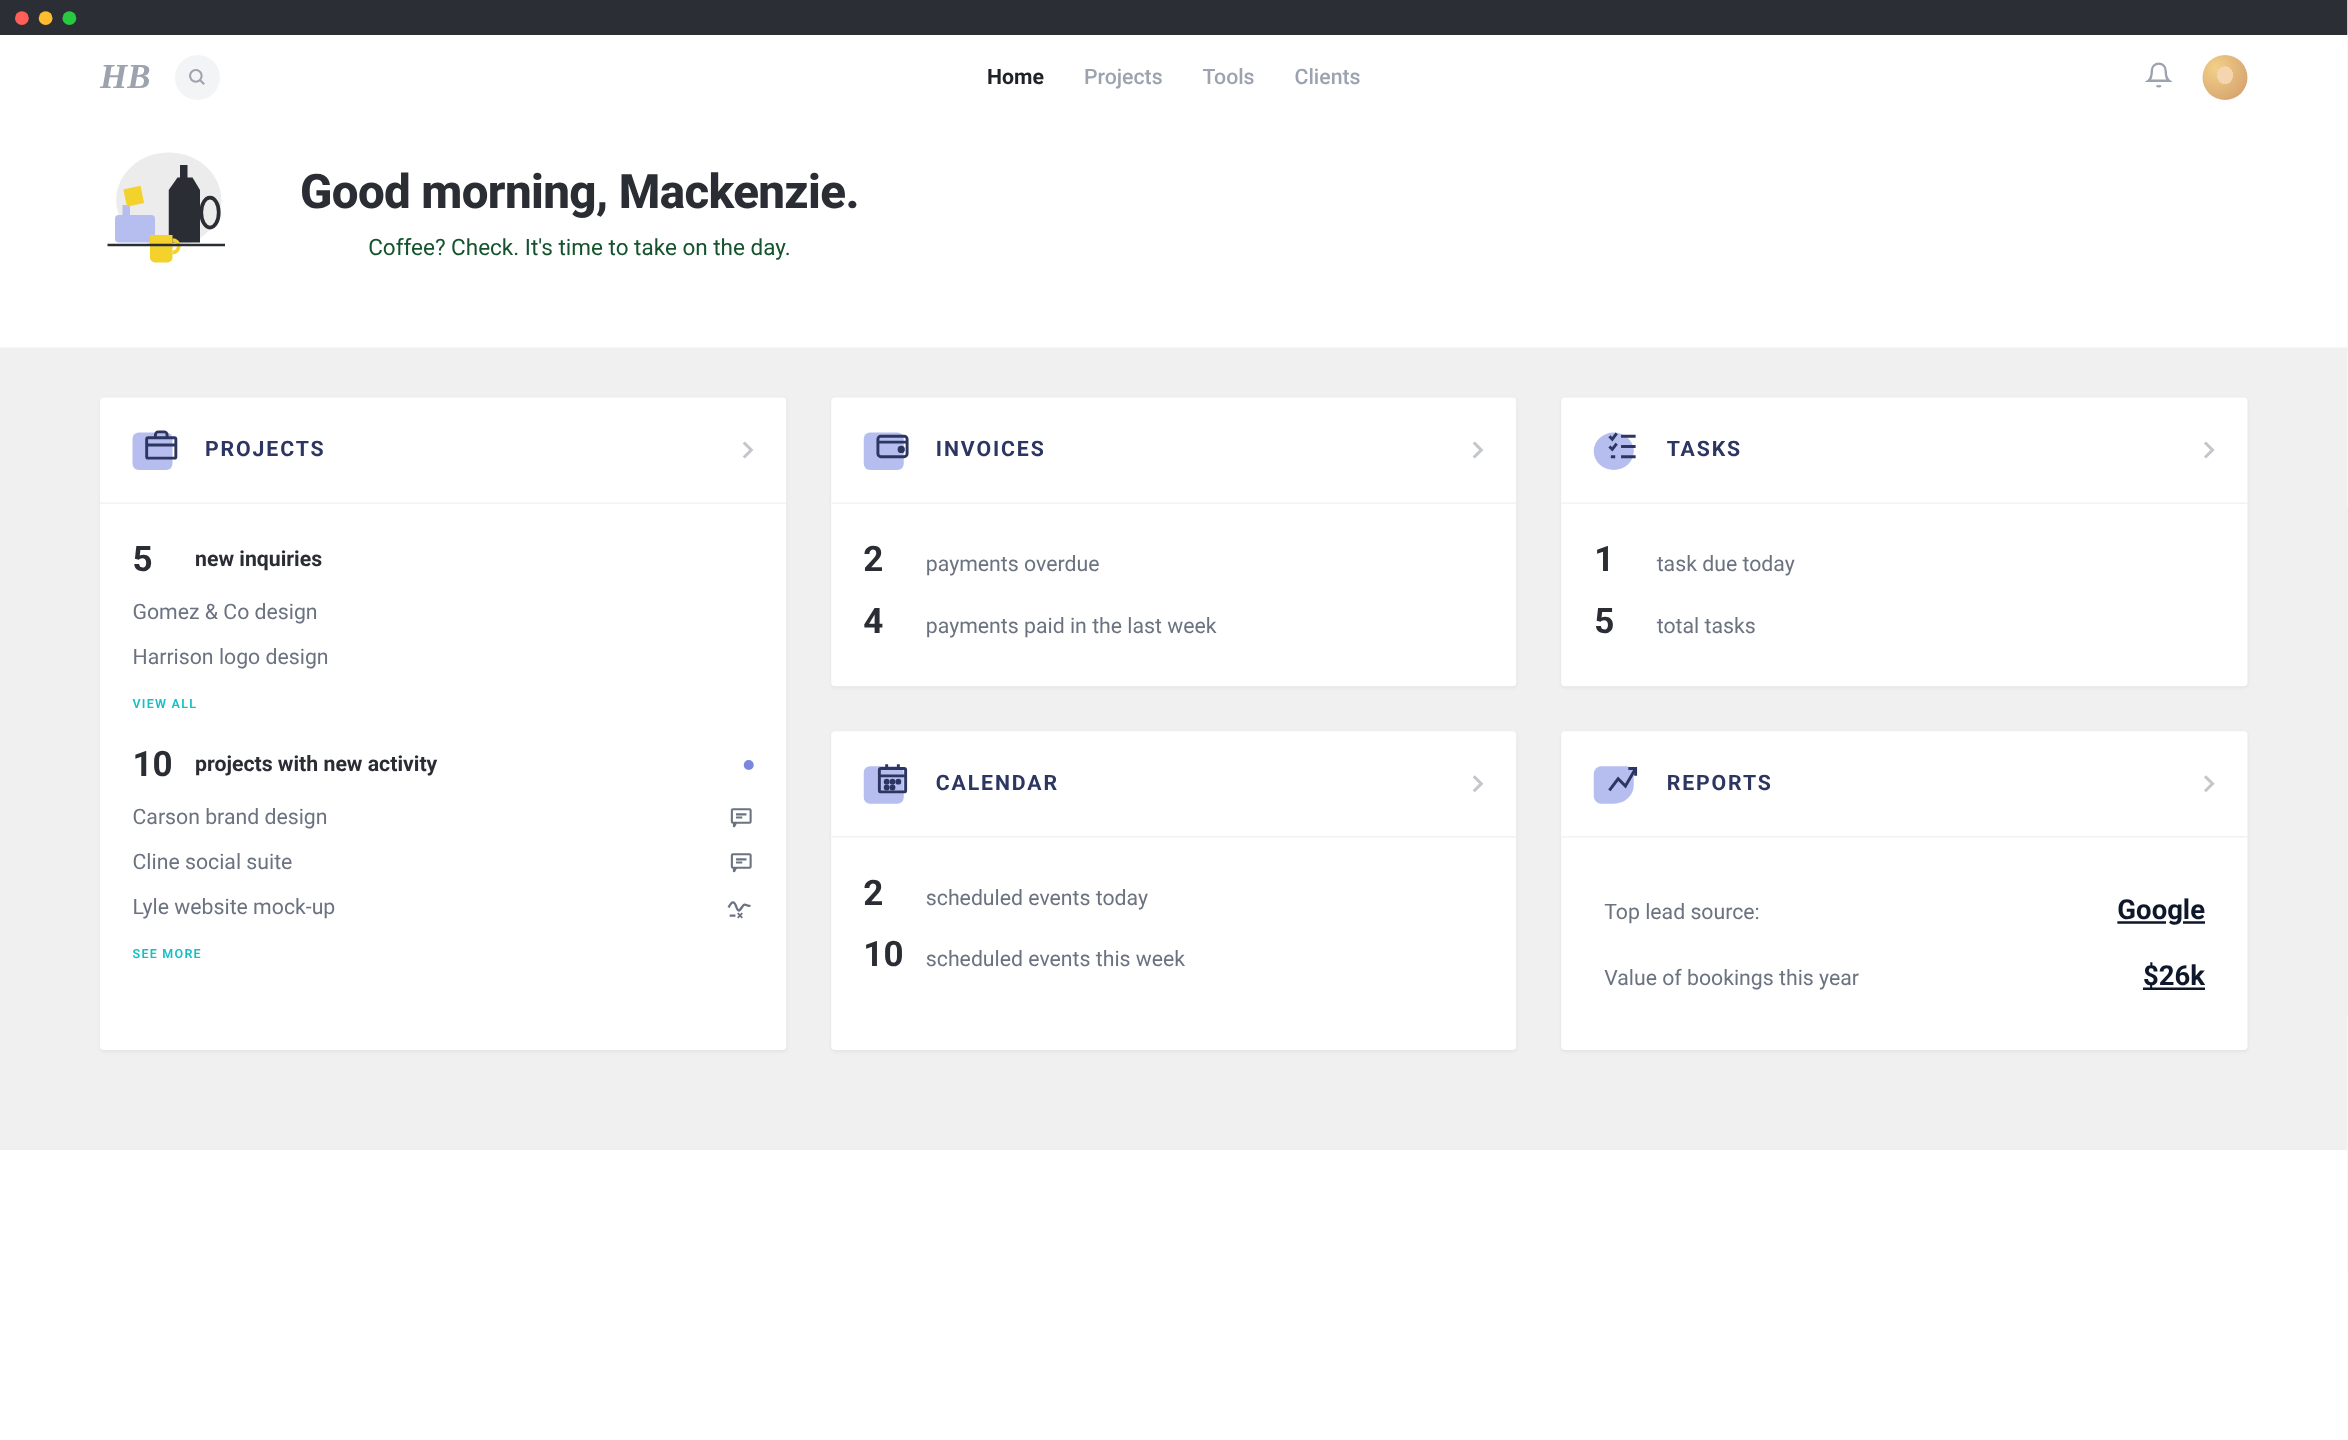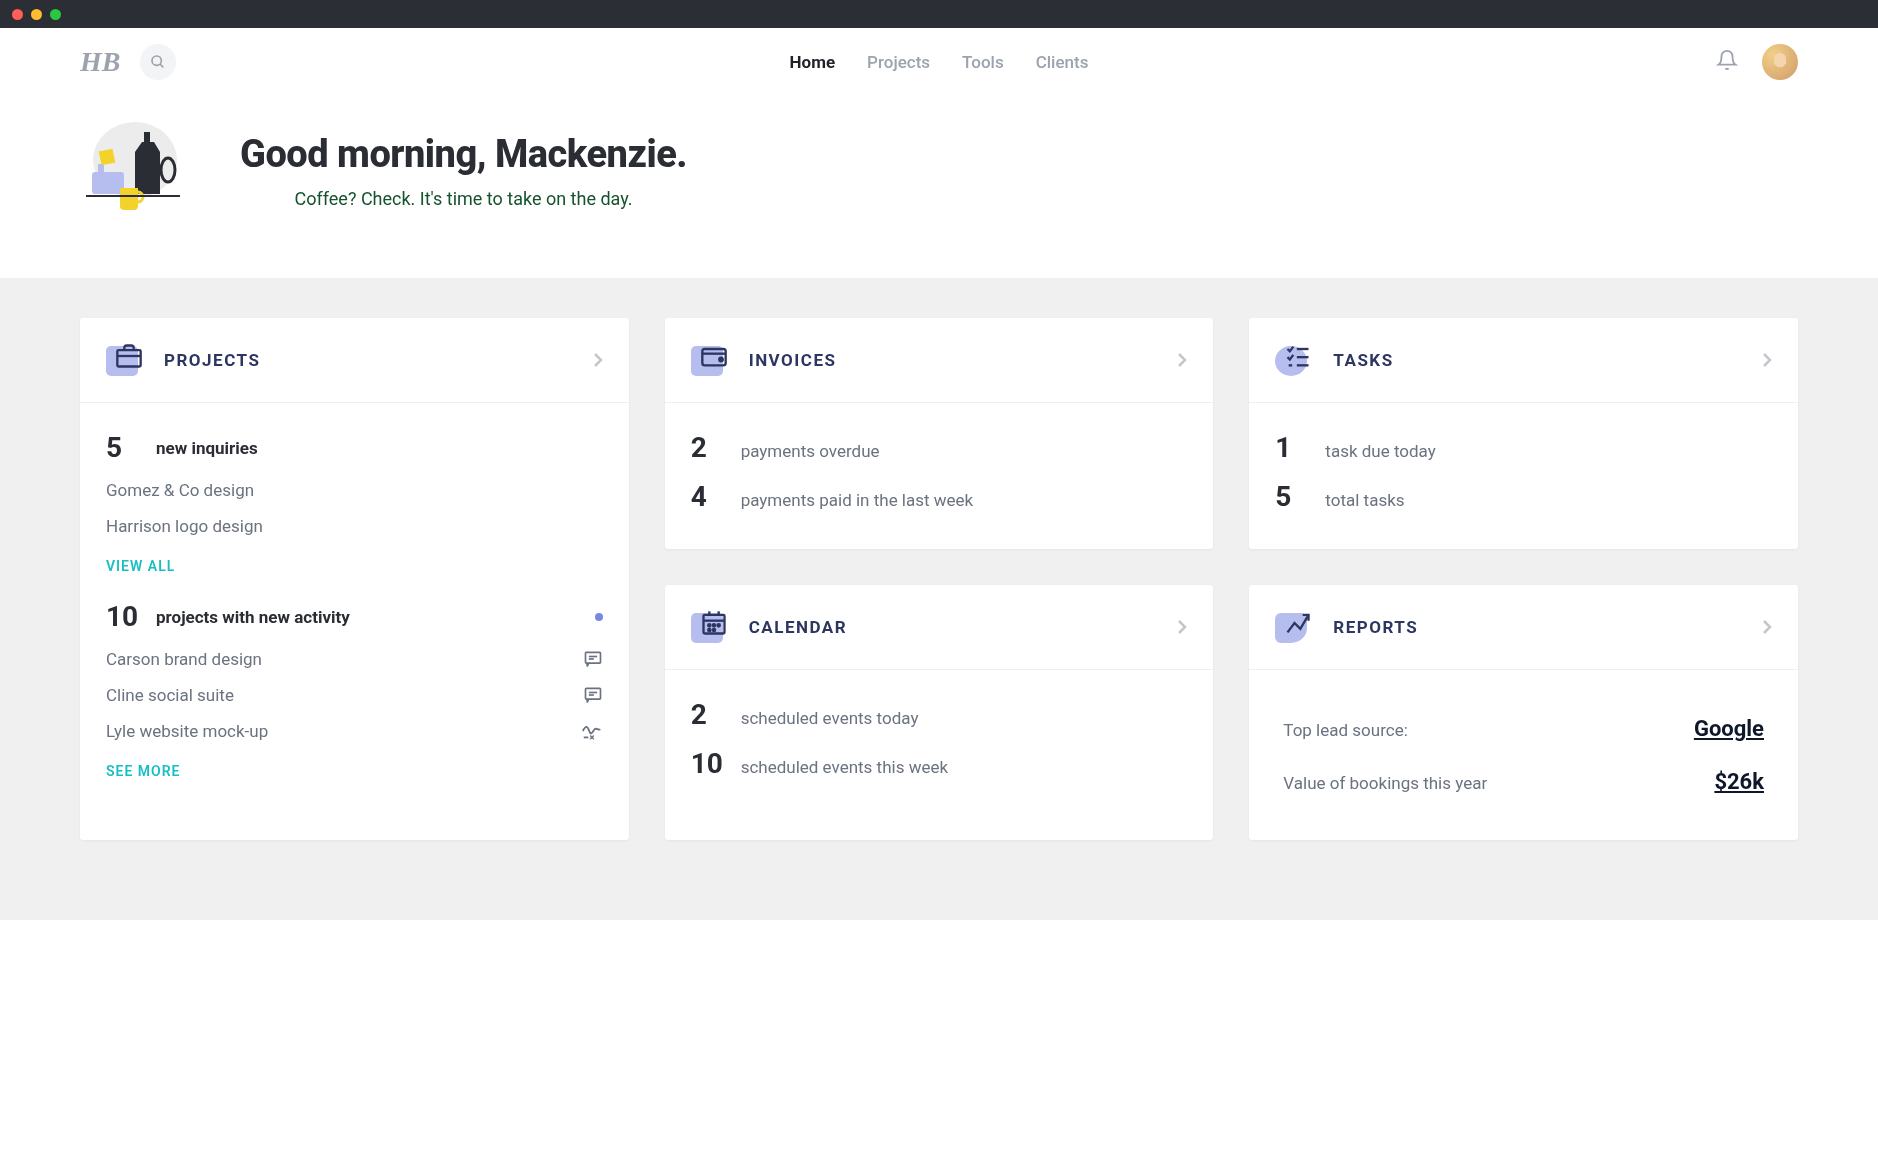--- a/index.html
+++ b/index.html
@@ -180,21 +180,21 @@
     .list-item {
       font-size: 17px;
       color: #6b7280;
       padding: 8px 0;
       display: flex;
       align-items: center;
       justify-content: space-between;
     }
     .view-link {
       color: #17bfc4;
-      font-size: 14px;
+      font-size: 10px;
       font-weight: 600;
       letter-spacing: 1px;
       padding: 14px 0 4px;
       cursor: pointer;
     }
     .section-divider { height: 14px; }
     .activity-dot {
       width: 8px; height: 8px; border-radius: 50%;
       background: #7a86e0;
     }

